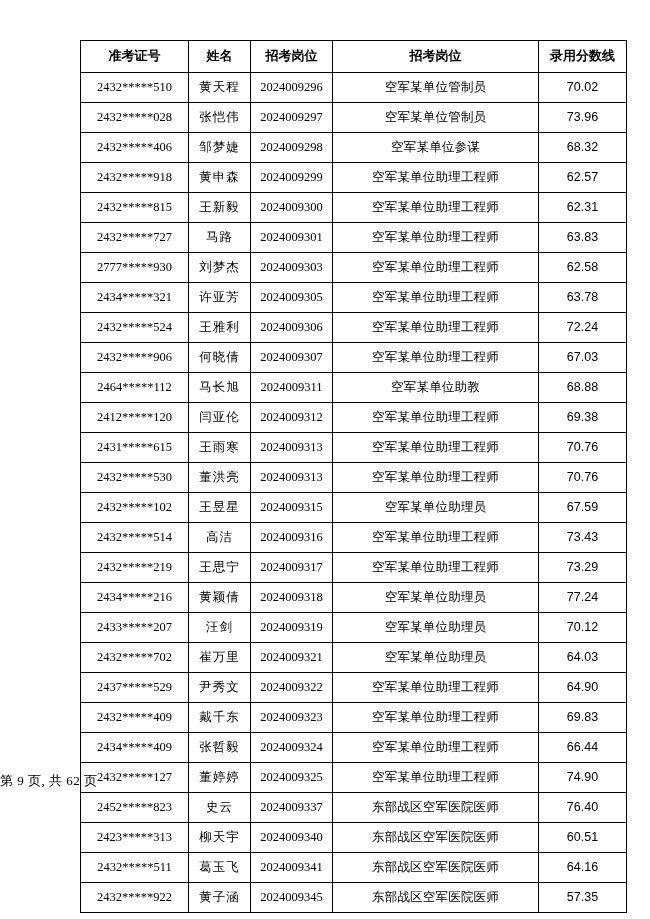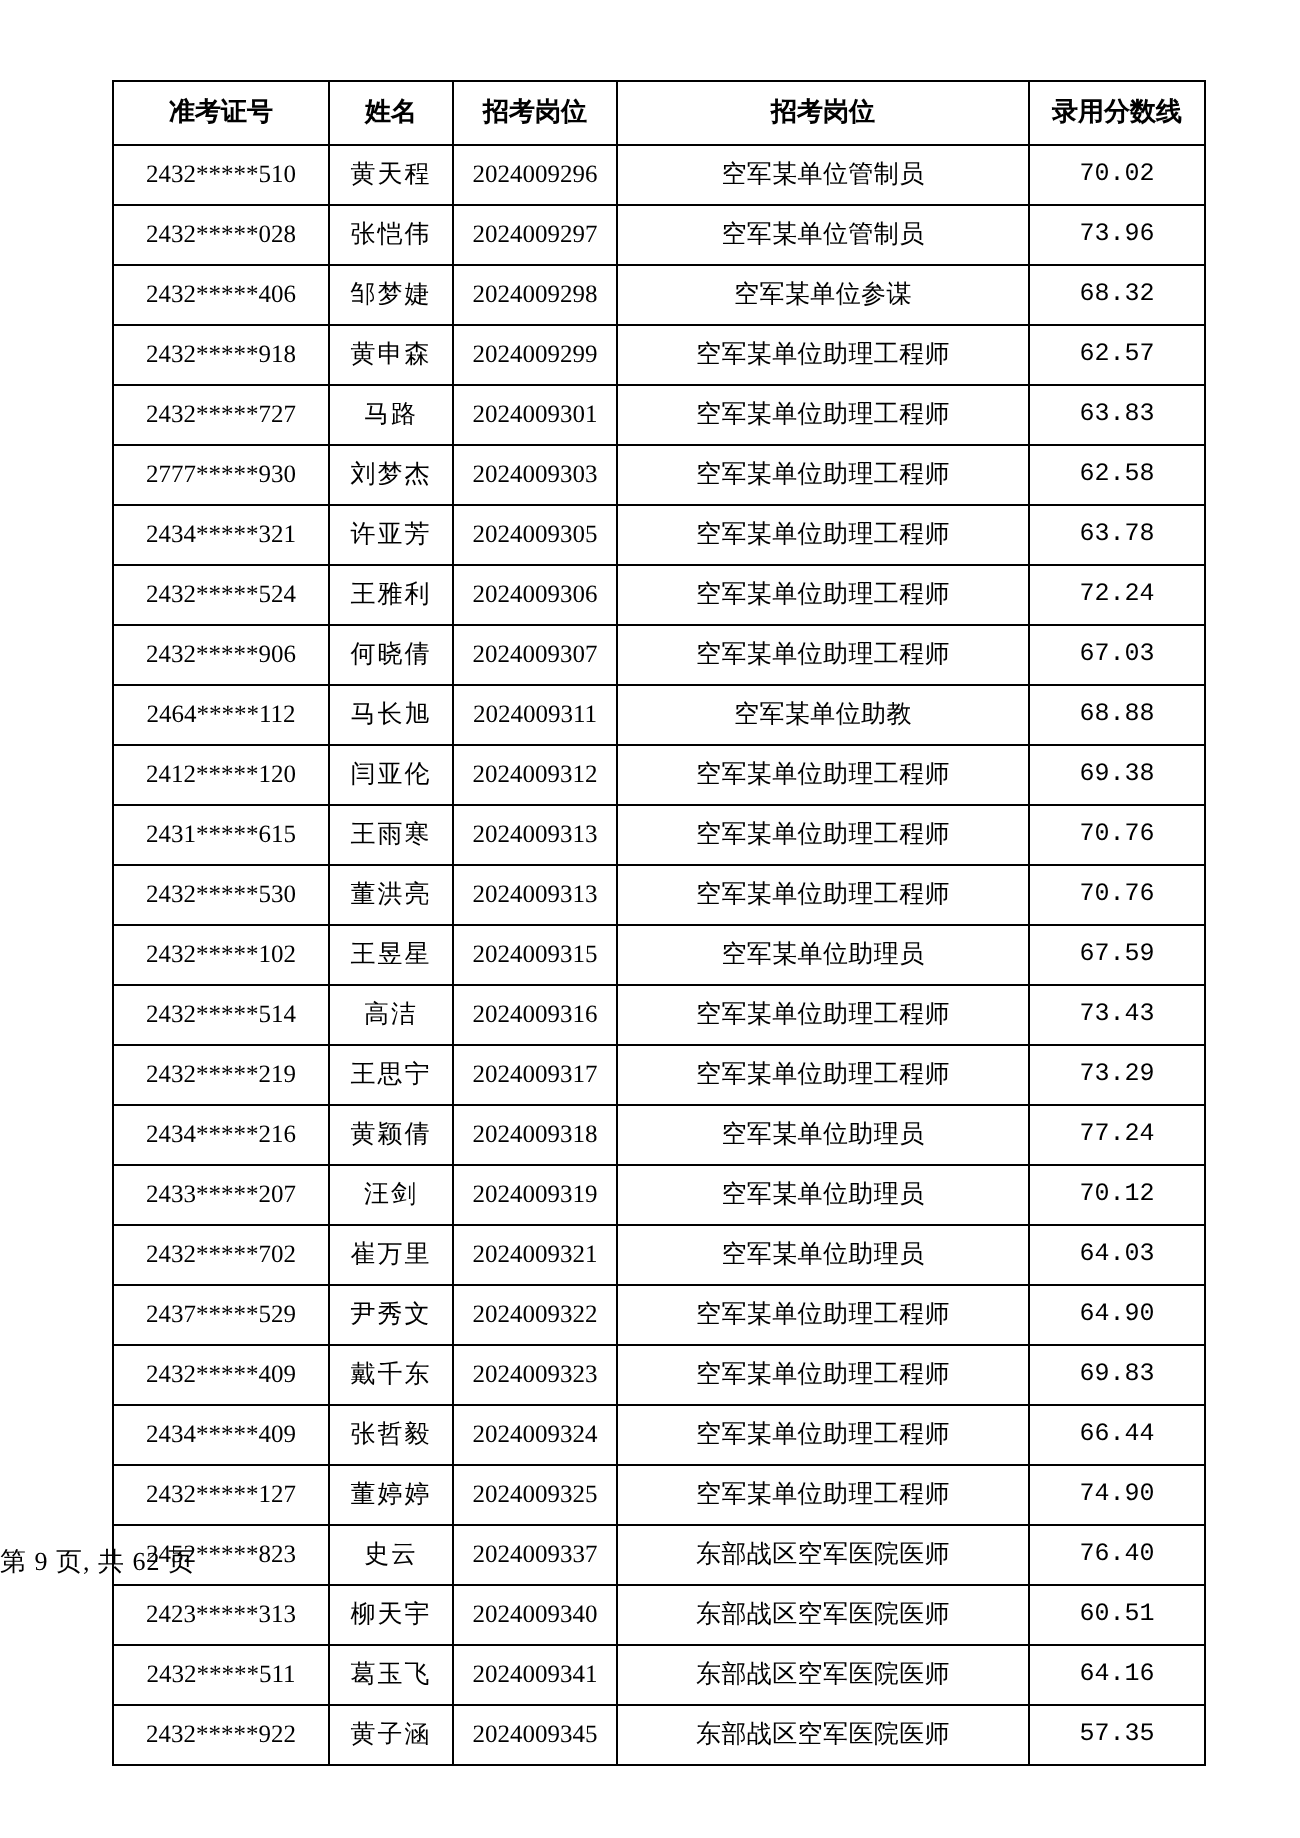--- a/index.html
+++ b/index.html
@@ -11,21 +11,21 @@
     width: 650px;
     height: 919px;
     font-family: "Liberation Serif", "DejaVu Serif", serif;
     color: #000000;
     position: relative;
   }
   .page {
     width: 650px;
     height: 814px;
     box-sizing: border-box;
-    padding: 40px 52px 0 56px;
+    padding: 40px 52px 0 80px;
     position: relative;
   }
   table.score-table {
     border-collapse: collapse;
     width: 546px;
     table-layout: fixed;
   }
   table.score-table th,
   table.score-table td {
     border: 1px solid #000000;
@@ -56,21 +56,21 @@
   td.name-cell {
     letter-spacing: 1px;
   }
   td.post-cell {
     text-align: left;
     padding-left: 12px;
     letter-spacing: 0.2px;
     margin-top: 44px;
   }
   td.score-cell {
-    font-family: Liberation Mono, monospace;
+    font-family: Liberation Sans, sans-serif;
   }
   .footer {
     position: absolute;
     left: 0;
     right: 0;
     bottom: 24px;
     text-align: left;
     font-size: 13px;
     letter-spacing: 0.5px;
   }
@@ -119,20 +119,27 @@
           <td class="score-cell">68.32</td>
         </tr>
         <tr>
           <td class="id-cell">2432*****918</td>
           <td class="name-cell">黄申森</td>
           <td class="code-cell">2024009299</td>
           <td class="post-cell">空军某单位助理工程师</td>
           <td class="score-cell">62.57</td>
         </tr>
         <tr>
+          <td class="id-cell">2432*****815</td>
+          <td class="name-cell">王新毅</td>
+          <td class="code-cell">2024009300</td>
+          <td class="post-cell">空军某单位助理工程师</td>
+          <td class="score-cell">62.31</td>
+        </tr>
+        <tr>
           <td class="id-cell">2432*****727</td>
           <td class="name-cell">马路</td>
           <td class="code-cell">2024009301</td>
           <td class="post-cell">空军某单位助理工程师</td>
           <td class="score-cell">63.83</td>
         </tr>
         <tr>
           <td class="id-cell">2777*****930</td>
           <td class="name-cell">刘梦杰</td>
           <td class="code-cell">2024009303</td>

